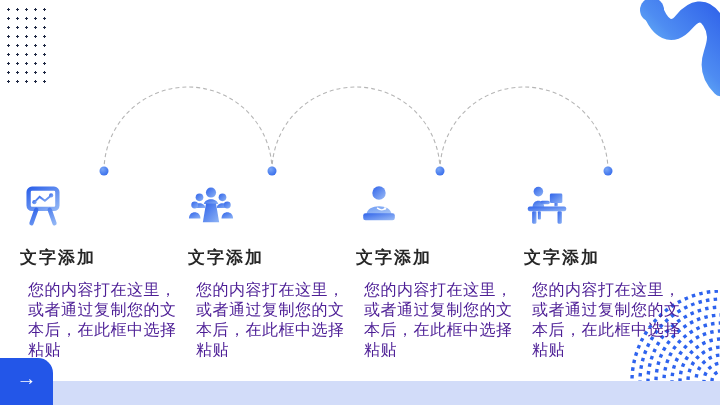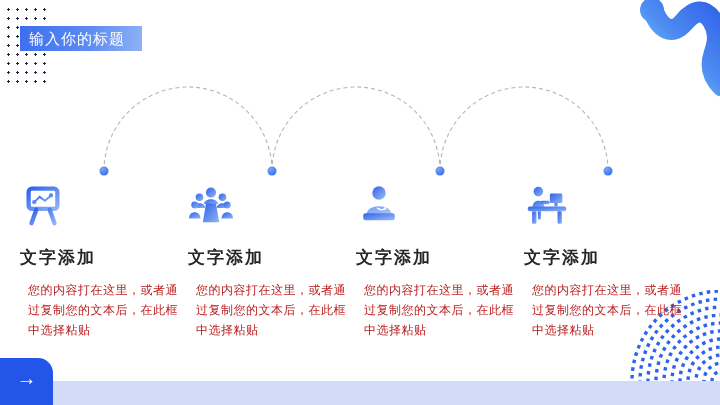--- a/index.html
+++ b/index.html
@@ -38,33 +38,30 @@
   .column{
     position:absolute;top:182px;width:168px;z-index:2;
   }
   .col-1{left:20px;} .col-2{left:188px;} .col-3{left:356px;} .col-4{left:524px;}
   .column .icon{display:inline-block;width:46px;height:46px;}
   .column h3{
     margin:14px 0 0 0;font-size:17px;font-weight:bold;color:#262626;
     letter-spacing:2px;
   }
   .column p{
-    margin:11px 8px 8px 8px;font-size:12px;line-height:20px;color:#b91c1c;
+    margin:11px 8px 8px 8px;font-size:16px;line-height:20px;color:#4c1d95;
     letter-spacing:0.5px;
   }
 </style>
 </head>
 <body>
 
 <div class="slide">
 
   <div class="dot-grid"></div>
-  <div class="title-box">
-    <span>输入你的标题</span>
-  </div>
 
   <svg class="squiggle" viewBox="0 0 110 100">
     <defs>
       <linearGradient id="sqGrad" gradientUnits="userSpaceOnUse" x1="30" y1="75" x2="112" y2="-5">
         <stop offset="0" stop-color="#7fd8fa"></stop>
         <stop offset="0.45" stop-color="#4e8cf2"></stop>
         <stop offset="1" stop-color="#2b5ce8"></stop>
       </linearGradient>
     </defs>
     <path d="M 42,8 C 50,30 62,36 74,22 C 84,10 94,8 102,20 C 110,32 108,42 104,54 C 100,66 102,76 112,86" fill="none" stroke="url(#sqGrad)" stroke-width="21" stroke-linecap="round"></path>

